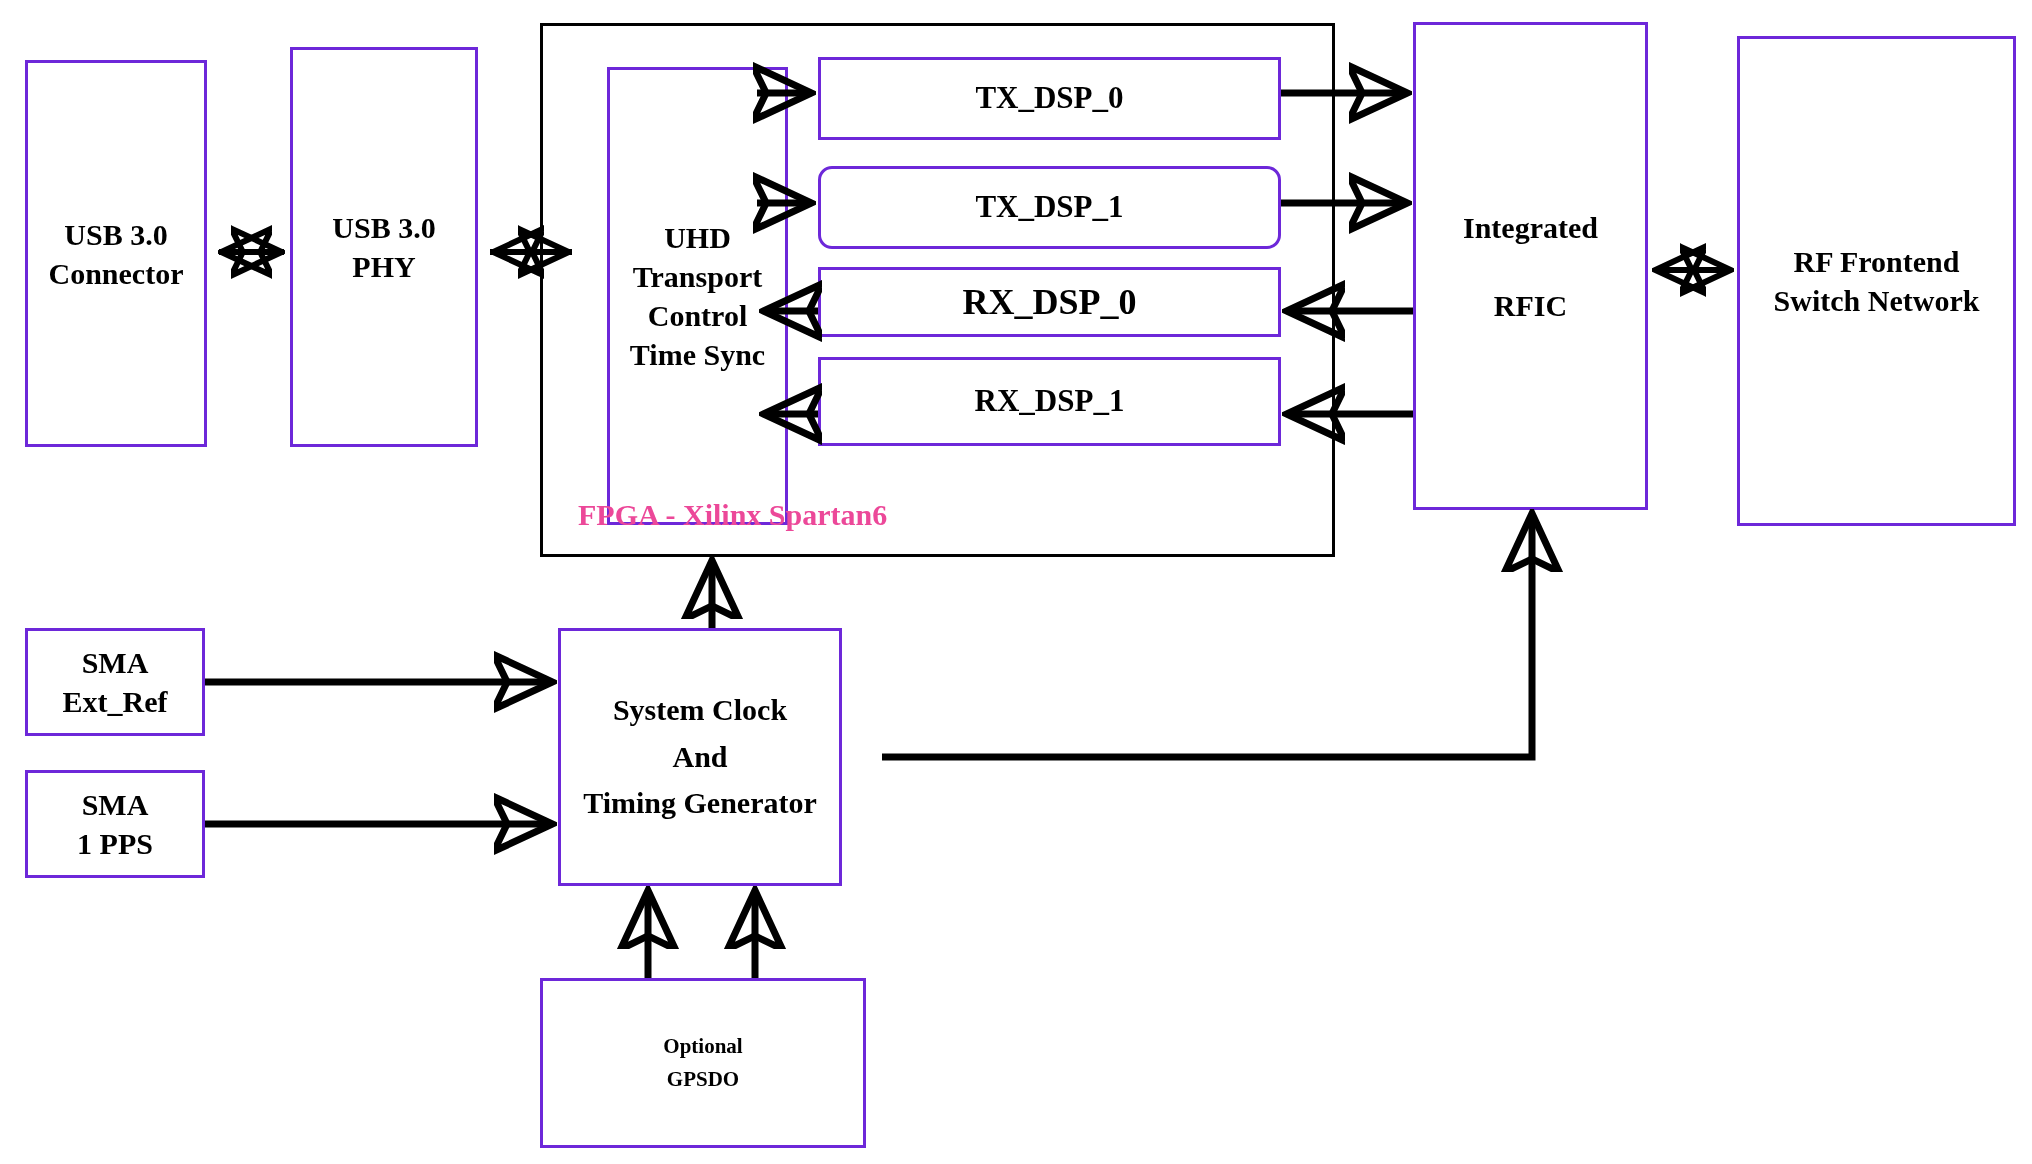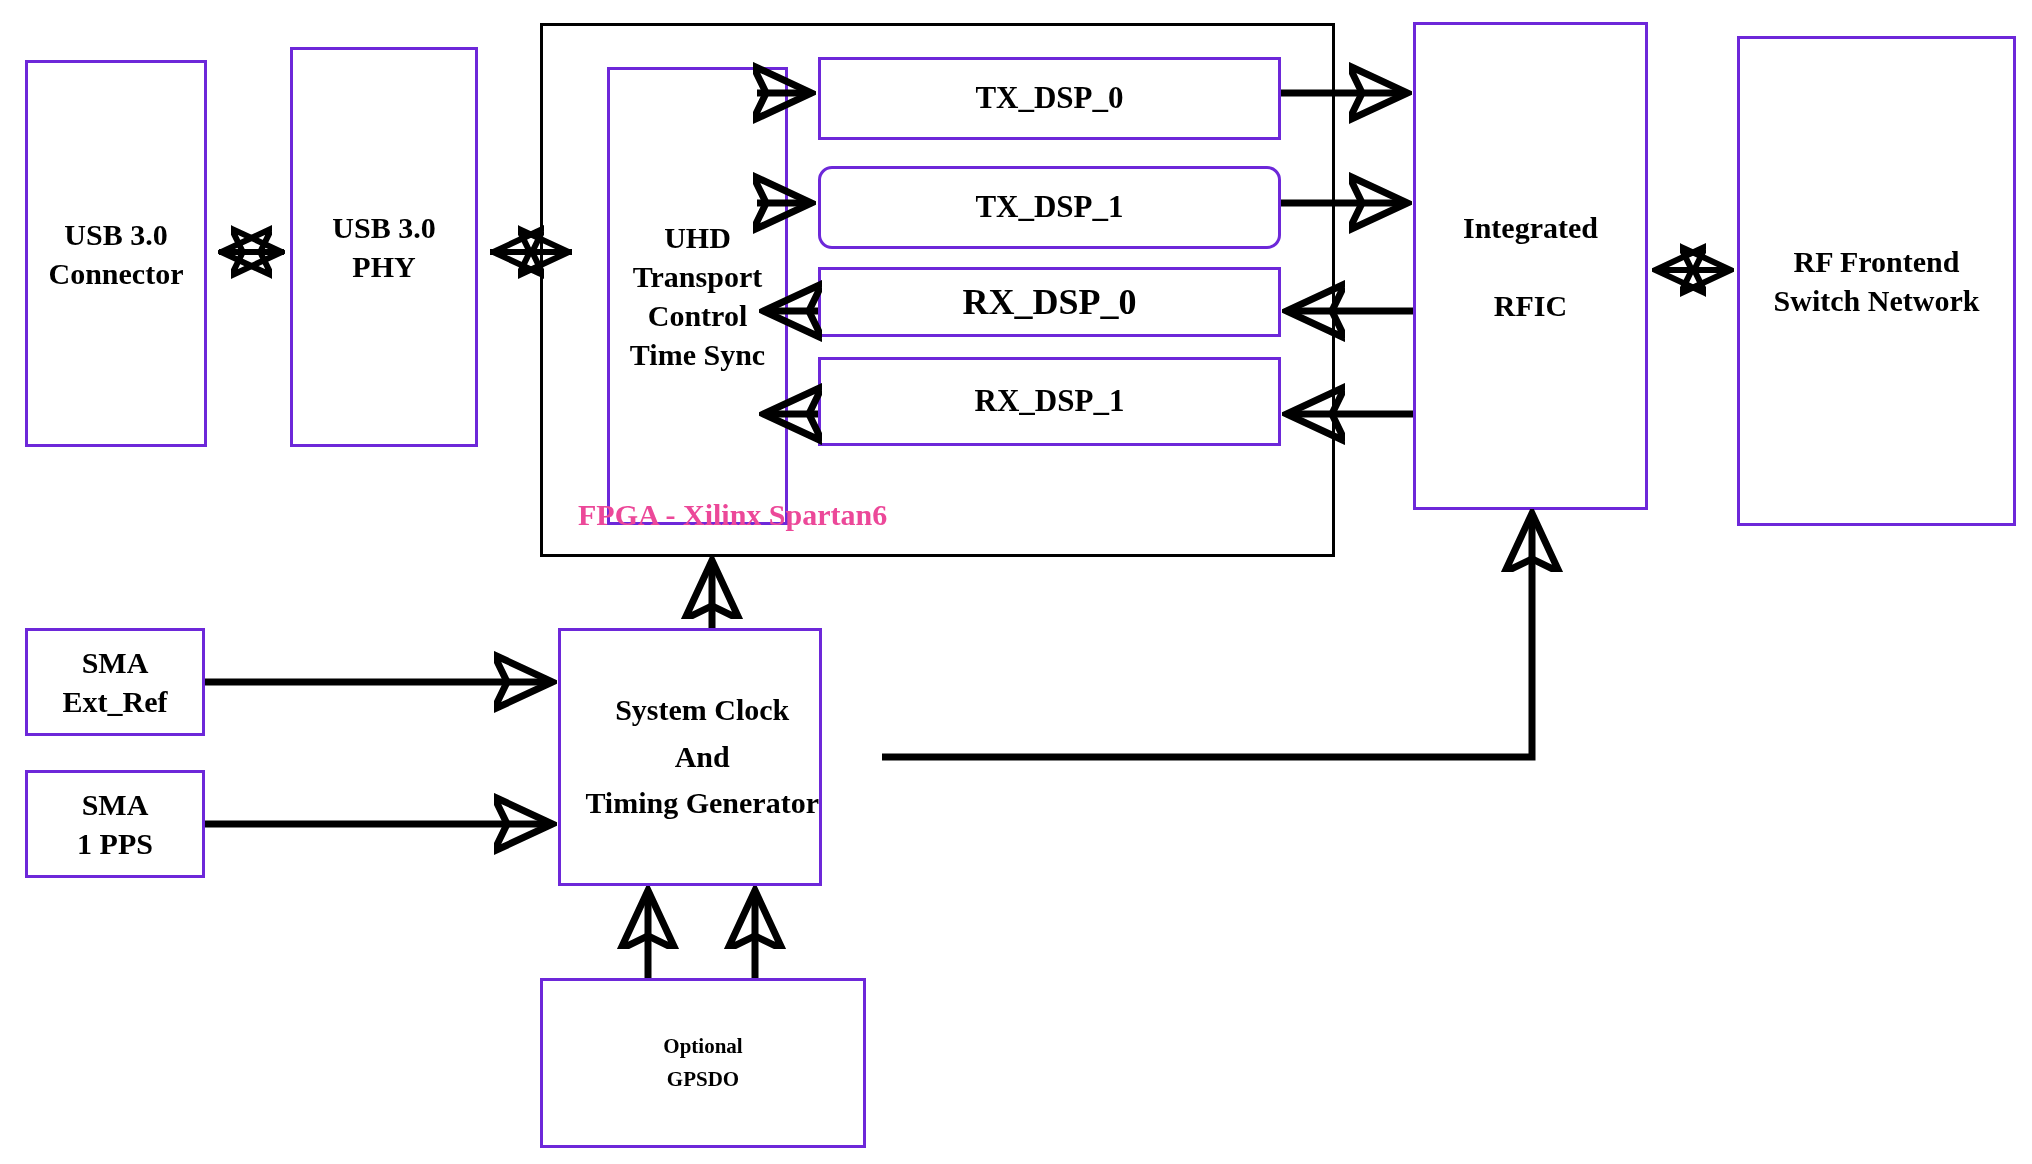--- a/index.html
+++ b/index.html
@@ -120,21 +120,21 @@
   <div class="box" style="left:25px; top:628px; width:180px; height:108px; font-size:30px;">
     <span class="box-label">SMA
 Ext_Ref</span>
   </div>
 
   <div class="box" style="left:25px; top:770px; width:180px; height:108px; font-size:30px;">
     <span class="box-label">SMA
 1 PPS</span>
   </div>
 
-  <div class="box" style="left:558px; top:628px; width:264px; height:258px; font-size:30px; line-height:1.55;justify-content:flex-end;">
+  <div class="box" style="left:558px; top:628px; width:284px; height:258px; font-size:30px; line-height:1.55;">
     <span class="box-label">System Clock
 And
 Timing Generator</span>
   </div>
 
   <div class="box" style="left:540px; top:978px; width:326px; height:170px; font-size:21px; line-height:1.55;">
     <span class="box-label">Optional
 GPSDO</span>
   </div>
 

